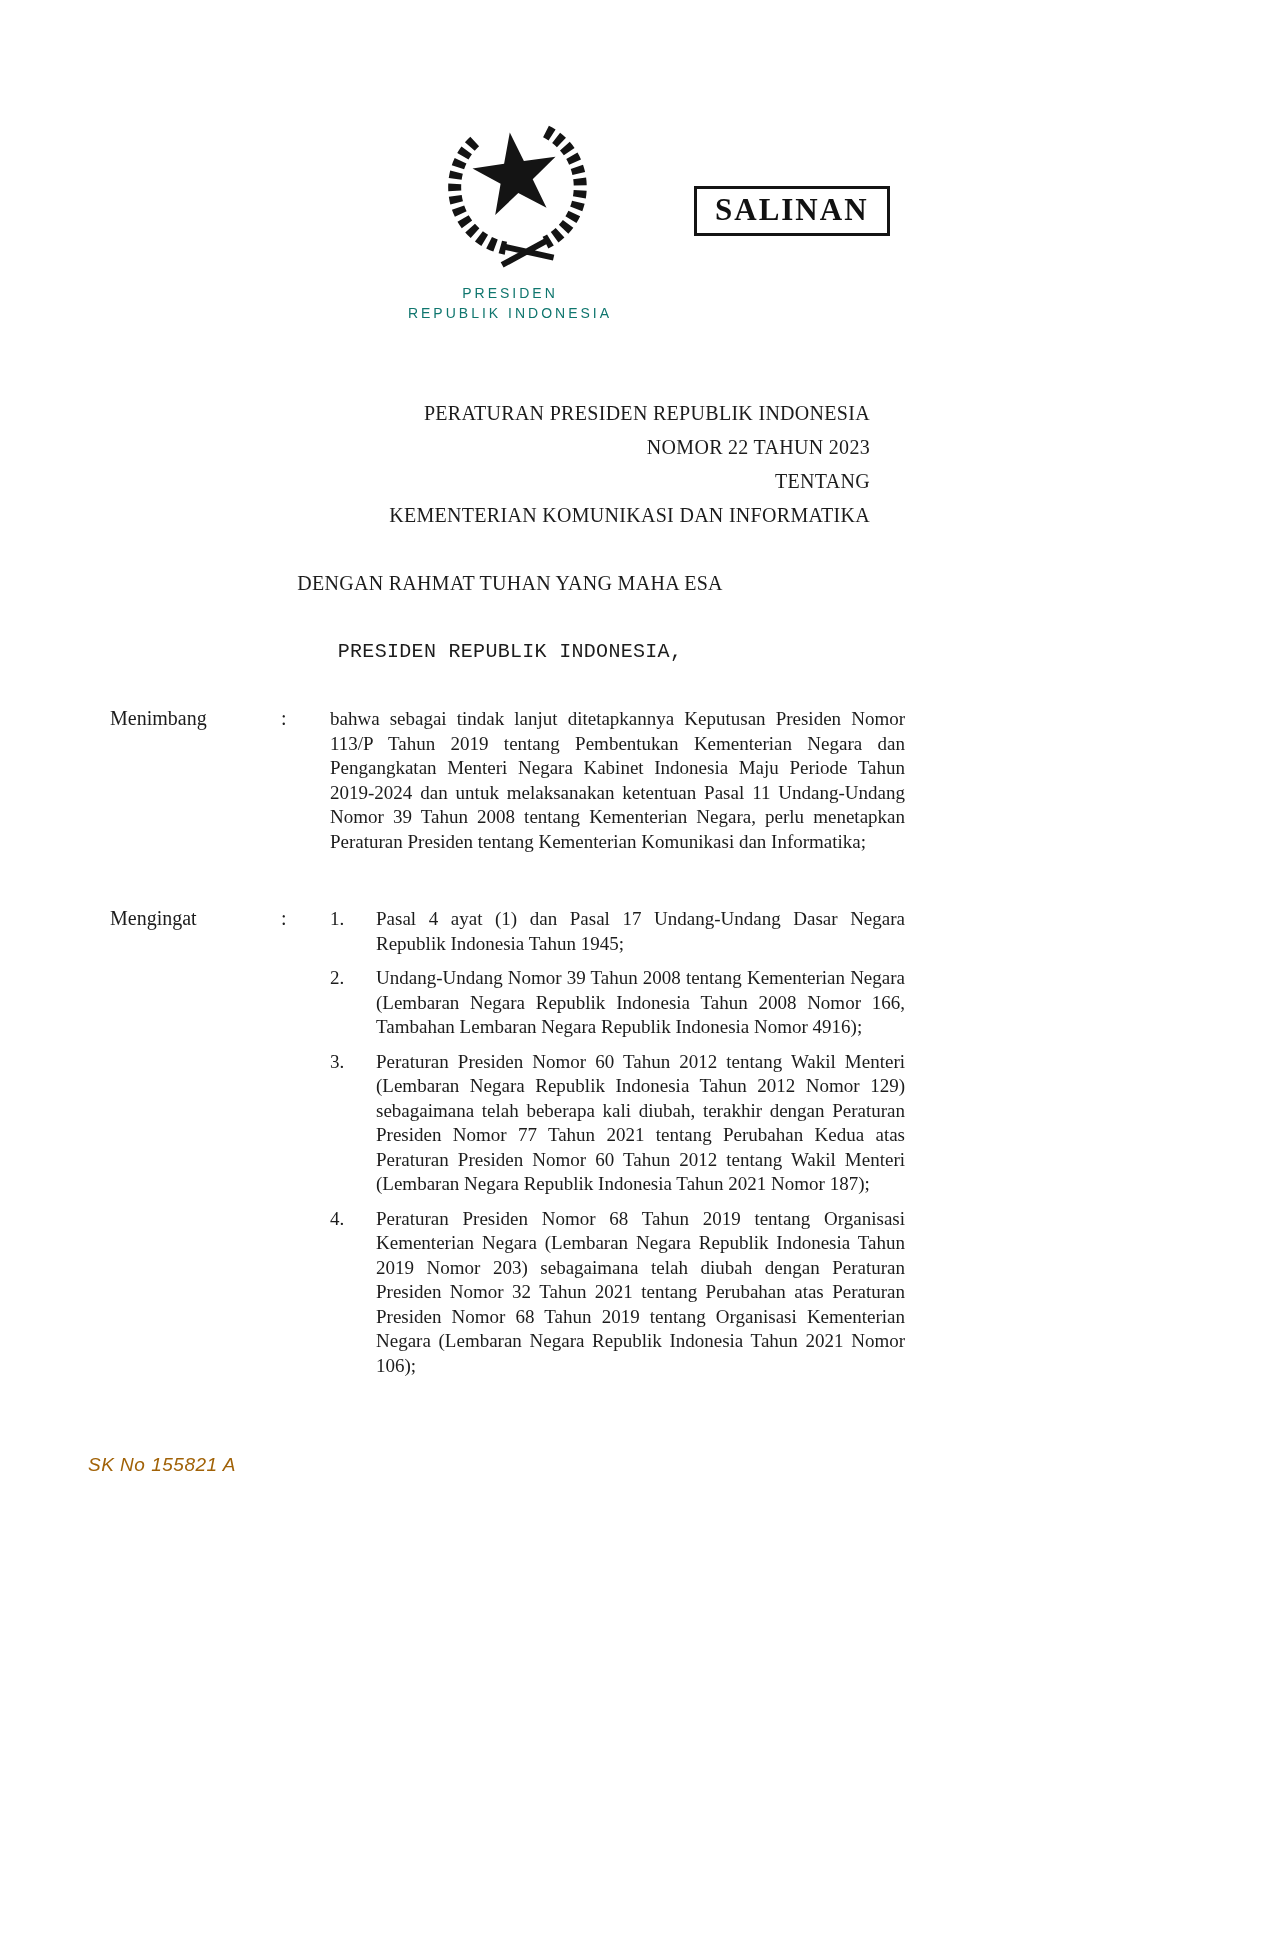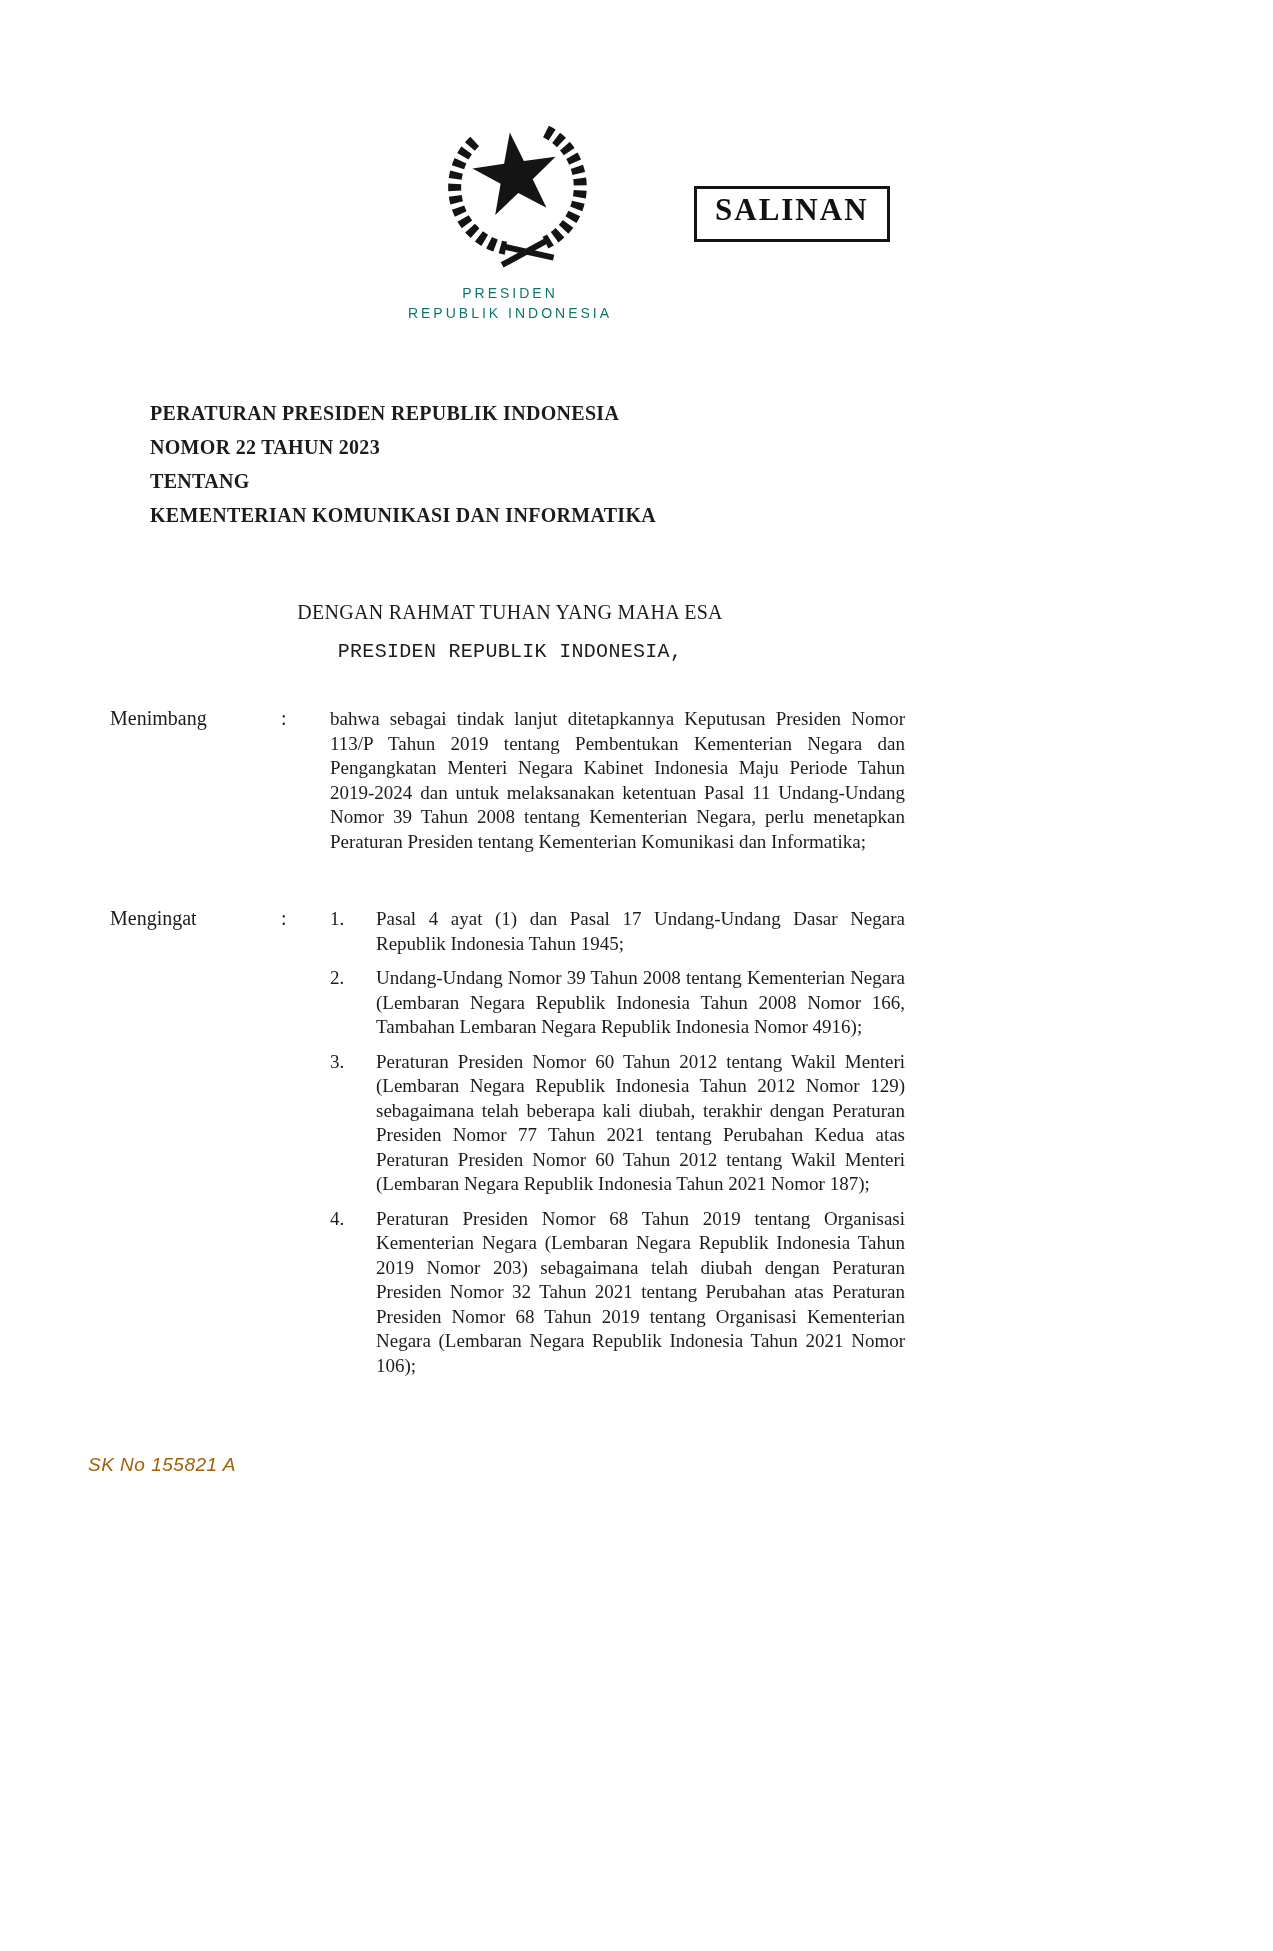--- a/index.html
+++ b/index.html
@@ -19,21 +19,21 @@
     left: 436px;
     top: 116px;
     width: 164px;
     height: 154px;
   }
   .stamp {
     position: absolute;
     left: 694px;
     top: 186px;
     border: 3px solid #141414;
-    padding: 3px 18px 11px 18px;
+    padding: 3px 18px 5px 18px;
     font-size: 31px;
     font-weight: bold;
     letter-spacing: 2px;
     font-family: "Liberation Serif", serif;
     color: #111;
   }
   .org {
     position: absolute;
     left: 350px;
     top: 283px;
@@ -43,35 +43,33 @@
     font-size: 14px;
     letter-spacing: 3px;
     line-height: 20px;
     color: #0f766e;
   }
   .title-block {
     position: absolute;
     left: 150px;
     top: 396px;
     width: 720px;
-    text-align: left;
+    text-align: right;
     font-size: 20px;
     line-height: 34px;
     letter-spacing: 0.3px;
-    font-weight: bold;
   }
   .invocation {
     position: absolute;
     left: 150px;
     top: 572px;
     width: 720px;
     text-align: center;
     font-size: 20px;
     letter-spacing: 0.3px;
-    margin-top: 29px;
   }
   .authority {
     position: absolute;
     left: 150px;
     top: 640px;
     width: 720px;
     text-align: center;
     font-size: 20px;
     letter-spacing: 0.3px;
     font-family: Liberation Mono, monospace;

